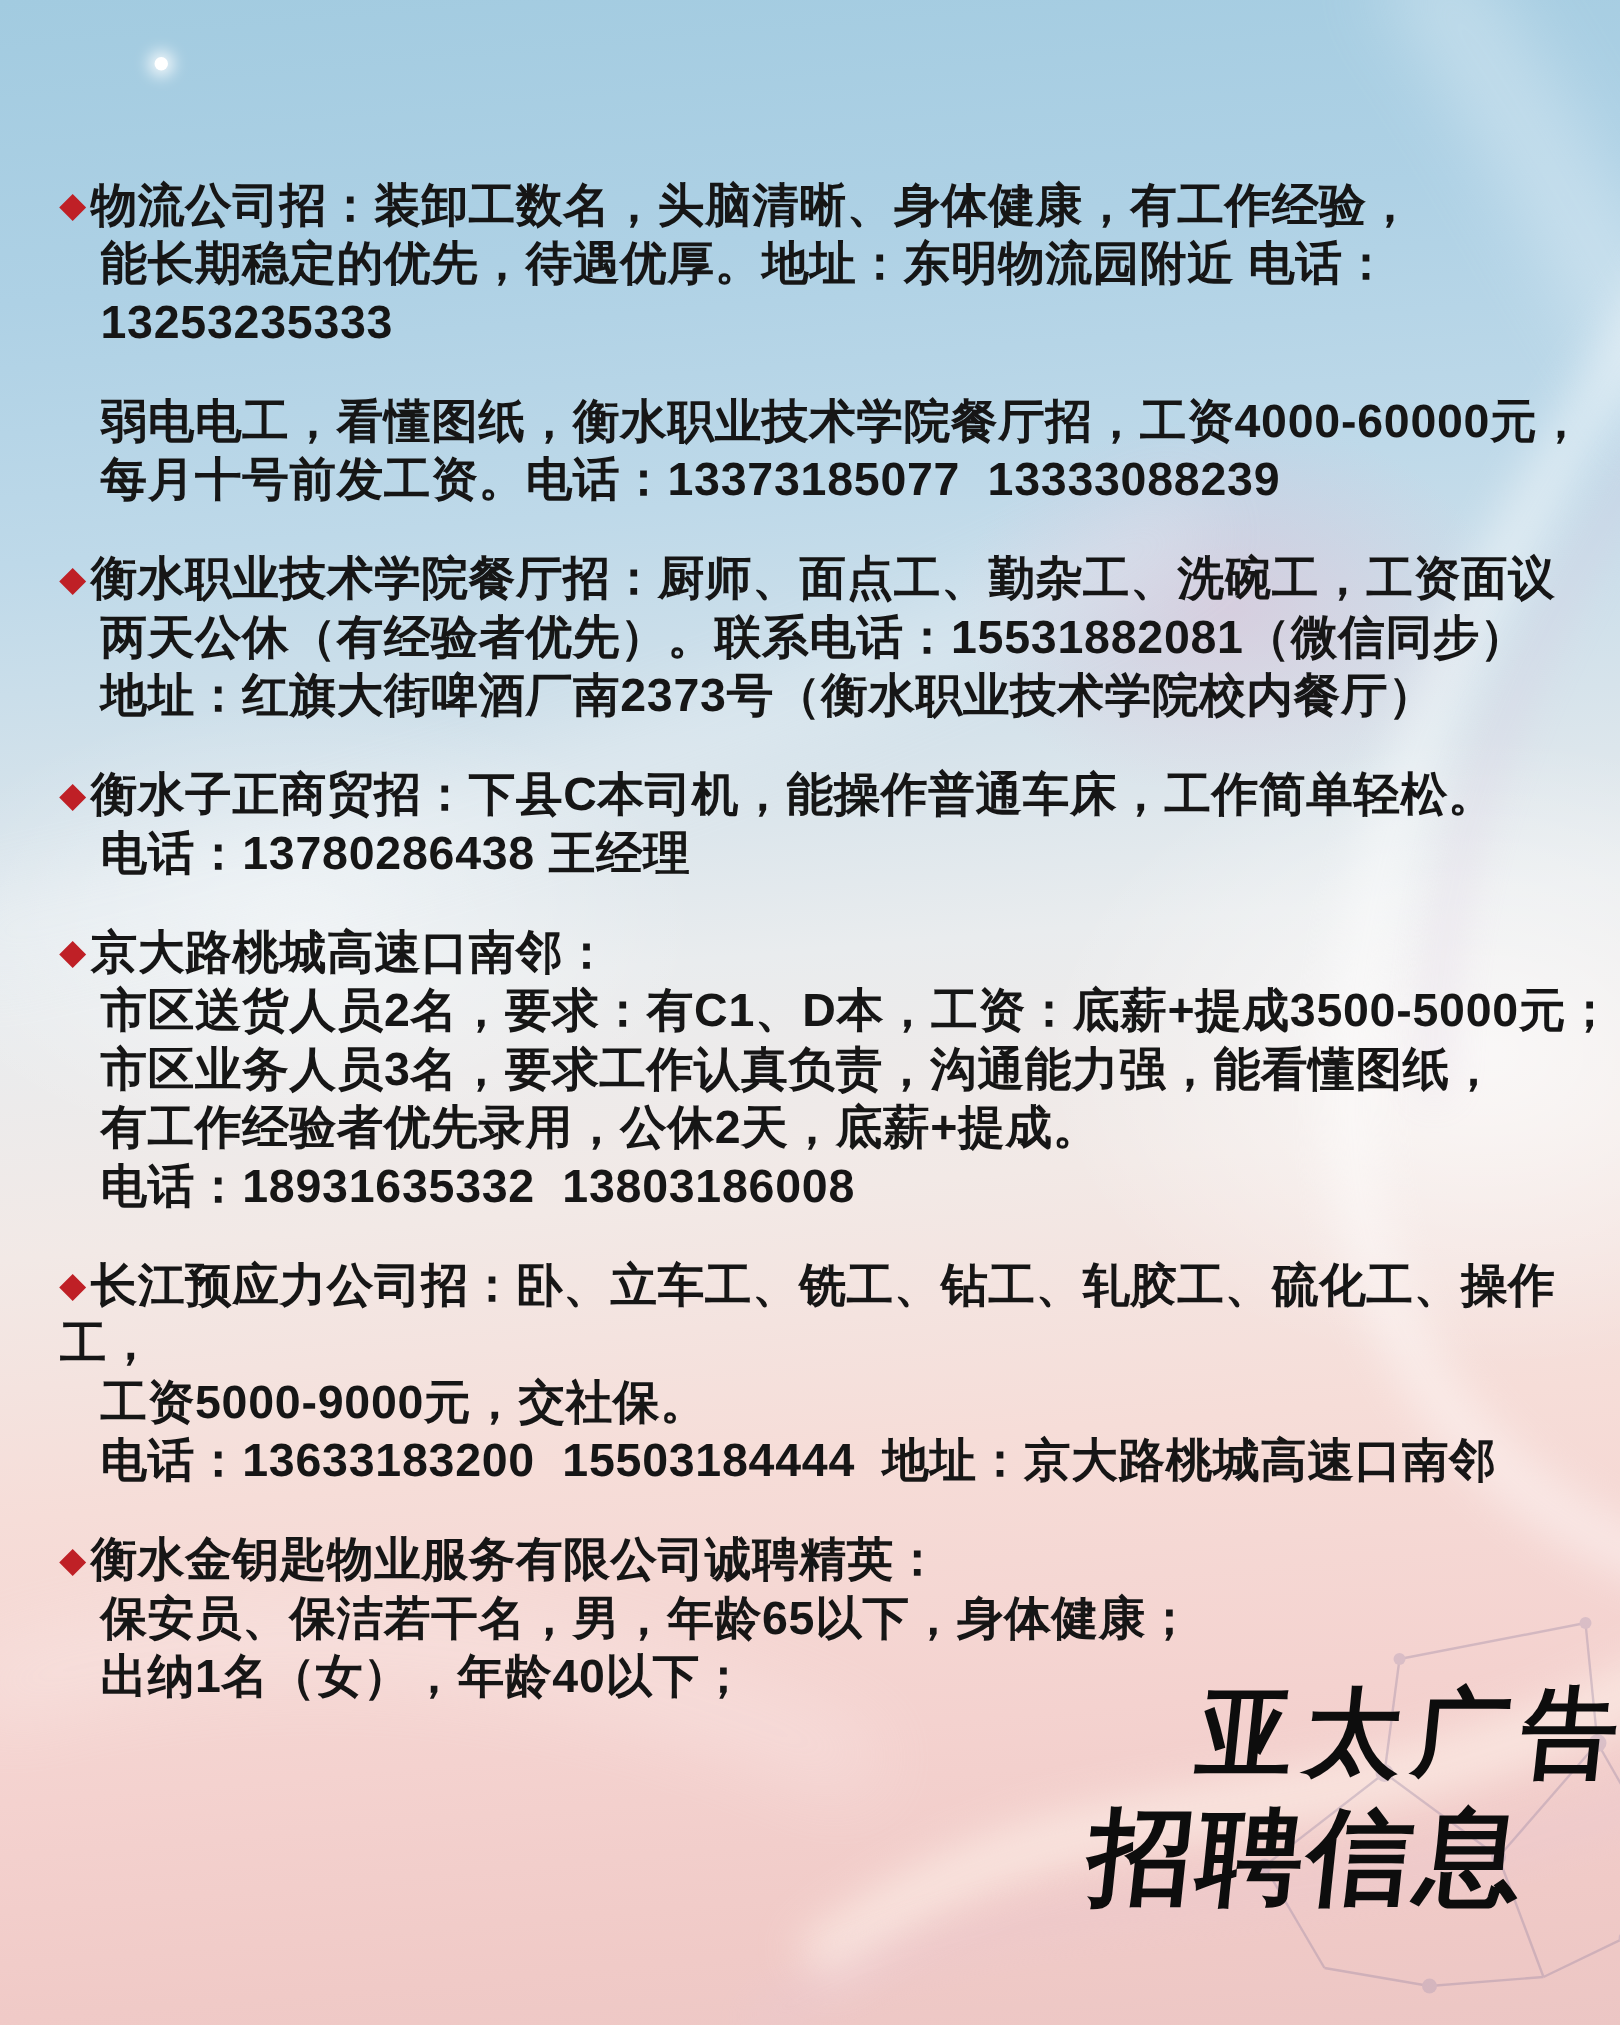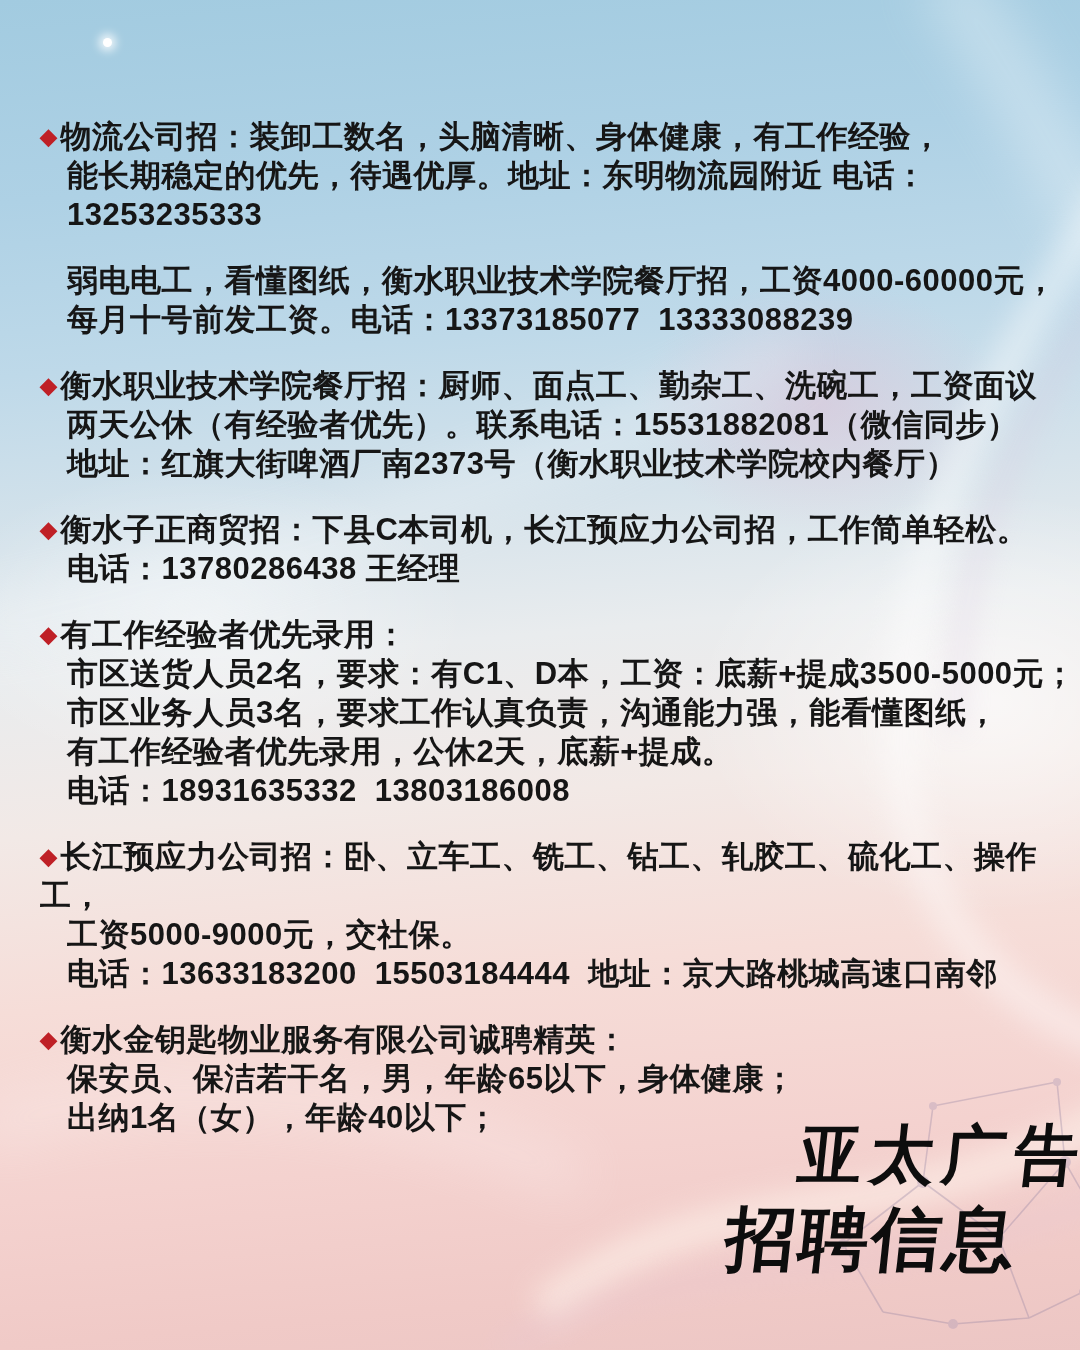--- a/index.html
+++ b/index.html
@@ -147,26 +147,26 @@
     </section>
 
 
     <section class="listing">
       <div class="line first"><span class="bullet">◆</span><span>衡水职业技术学院餐厅招：厨师、面点工、勤杂工、洗碗工，工资面议</span></div>
       <div class="line cont">两天公休（有经验者优先）。联系电话：15531882081（微信同步）</div>
       <div class="line cont">地址：红旗大街啤酒厂南2373号（衡水职业技术学院校内餐厅）</div>
     </section>
 
     <section class="listing">
-      <div class="line first"><span class="bullet">◆</span><span>衡水子正商贸招：下县C本司机，长江预应力公司招，工作简单轻松。</span></div>
+      <div class="line first"><span class="bullet">◆</span><span>衡水子正商贸招：下县C本司机，能操作普通车床，工作简单轻松。</span></div>
       <div class="line cont">电话：13780286438 王经理</div>
     </section>
 
     <section class="listing">
-      <div class="line first"><span class="bullet">◆</span><span>有工作经验者优先录用：</span></div>
+      <div class="line first"><span class="bullet">◆</span><span>京大路桃城高速口南邻：</span></div>
       <div class="line cont">市区送货人员2名，要求：有C1、D本，工资：底薪+提成3500-5000元；</div>
       <div class="line cont">市区业务人员3名，要求工作认真负责，沟通能力强，能看懂图纸，</div>
       <div class="line cont">有工作经验者优先录用，公休2天，底薪+提成。</div>
       <div class="line cont">电话：18931635332  13803186008</div>
     </section>
 
     <section class="listing">
       <div class="line first"><span class="bullet">◆</span><span>长江预应力公司招：卧、立车工、铣工、钻工、轧胶工、硫化工、操作工，</span></div>
       <div class="line cont">工资5000-9000元，交社保。</div>
       <div class="line cont">电话：13633183200  15503184444  地址：京大路桃城高速口南邻</div>

